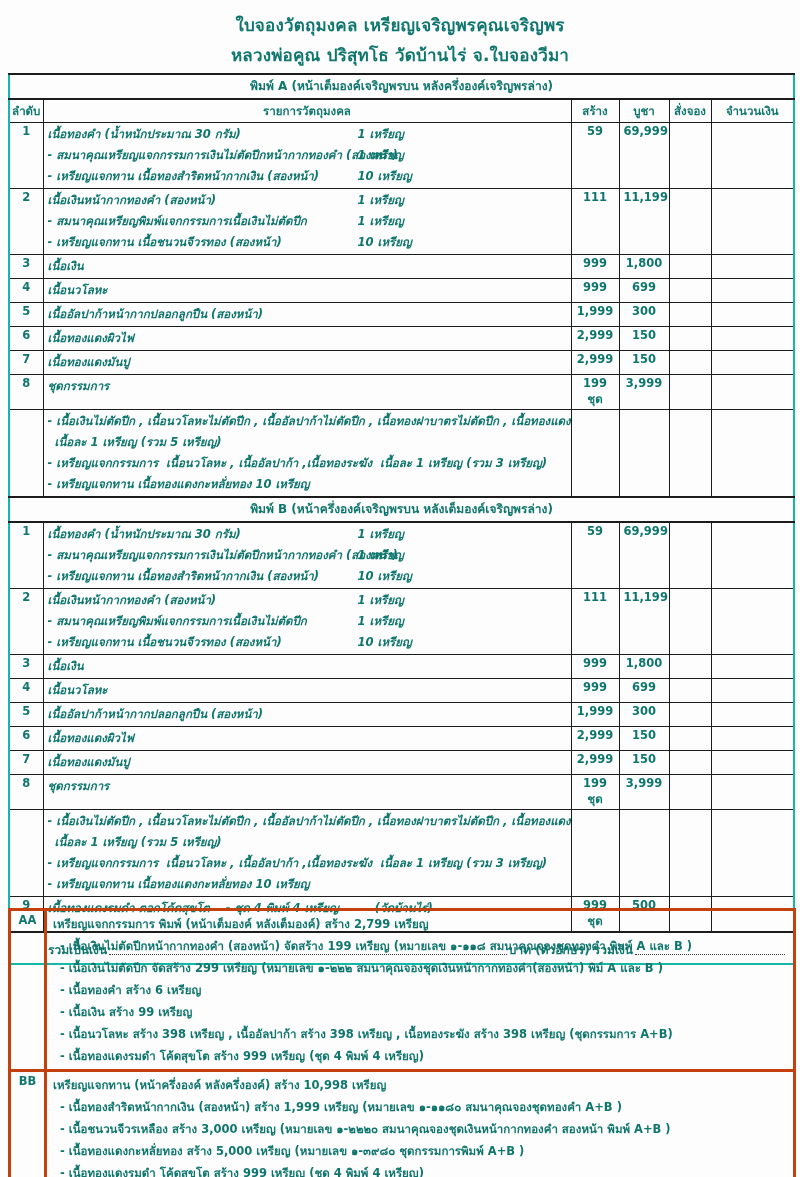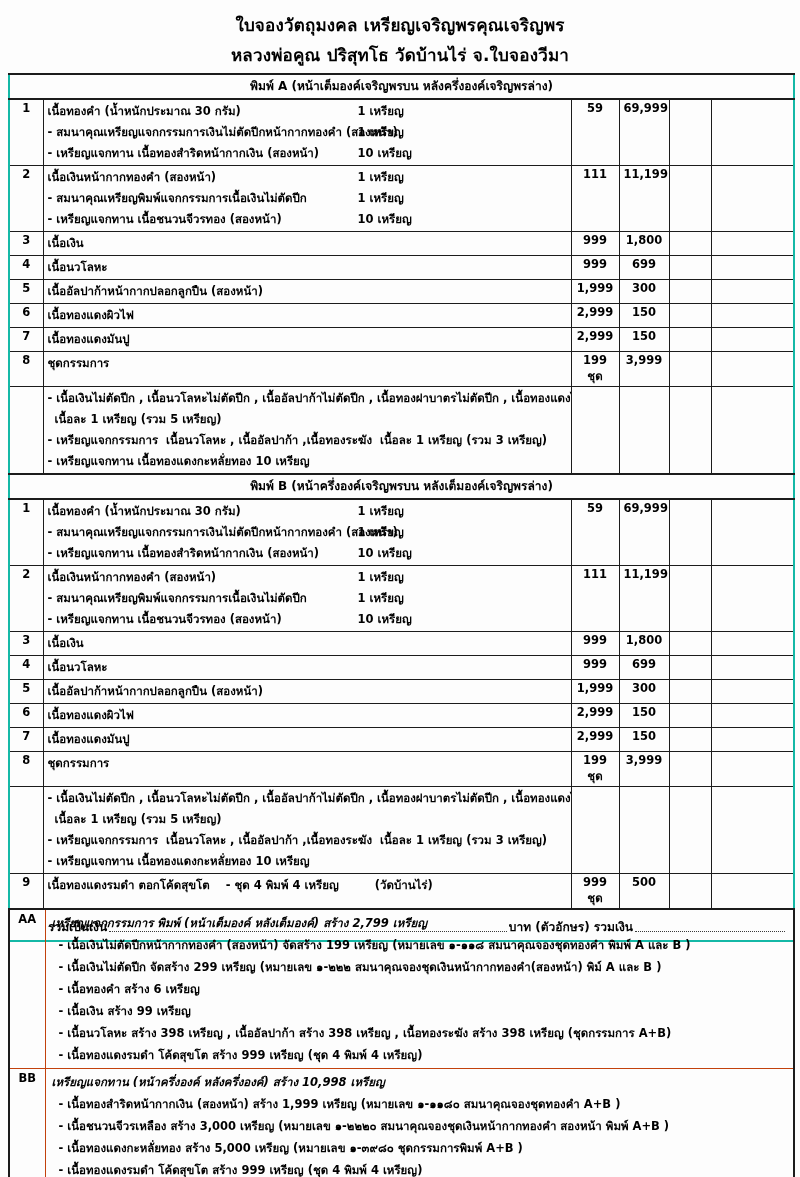--- a/index.html
+++ b/index.html
@@ -1,57 +1,57 @@
 <!DOCTYPE html>
 <html lang="th"><head>
 <meta charset="utf-8">
 <style>
   html,body{margin:0;padding:0;background:#e9e9e9;}
   .page{
     position:relative;width:800px;height:1177px;margin:0 auto;background:#fdfdfd;
-    font-family:"DejaVu Sans","Liberation Sans",sans-serif;color:#000000;overflow:hidden;
+    font-family:"DejaVu Sans","Liberation Sans",sans-serif;color:#0f766e;overflow:hidden;
   }
   .titles{padding-top:10px;text-align:center;}
   .title-line{font-size:17px;font-weight:bold;line-height:30px;letter-spacing:.2px;}
 
   table.main{
     position:absolute;left:8px;top:73px;width:785px;
     border-collapse:collapse;table-layout:fixed;
   }
   table.main td{
     border:1px solid #1c1c1c;font-size:11.5px;font-weight:bold;
     padding:1px 4px;vertical-align:top;overflow:hidden;
   }
   table.main{border:2px solid #14b8a6;}
   tr.section-title td{text-align:center;height:21px;font-size:12px;line-height:21px;border-bottom:2px solid #1c1c1c;border-top:2px solid #1c1c1c;}
   tr.colhead td{text-align:center;height:22px;line-height:22px;padding:0 2px;}
   td.no-cell{text-align:center;}
   td.item-cell{position:relative;}
-  .line{position:relative;line-height:21px;min-height:21px;white-space:pre;}
+  .line{position:relative;line-height:21px;min-height:21px;white-space:pre;font-style:italic;}
   .line .qty{position:absolute;left:310px;top:0;white-space:pre;}
   .line.indent{padding-left:7px;}
   td.made-cell,td.price-cell{text-align:center;padding:1px 2px;}
   tr.single td{height:21px;}
   tr.total-row td{height:28px;border-top:2px solid #1c1c1c;}
   .total-flex{display:flex;align-items:flex-end;height:24px;padding:0 2px 2px 34px;font-size:12px;text-align:center;}
   .total-flex .lbl{white-space:pre;line-height:16px;}
   .leader{border-bottom:1.6px dotted #3a3a3a;margin:0 2px 3px 2px;}
   .leader.l1{flex:1;}
   .leader.l2{flex:0 0 150px;}
 
   table.notes{
     position:absolute;left:8px;top:908px;width:785px;
     border-collapse:collapse;table-layout:fixed;border:2px solid #1c1c1c;
   }
   table.notes td{
-    border:1px solid #c2410c;font-size:11.5px;font-weight:bold;vertical-align:top;padding:2px 4px;
+    border:3px solid #c2410c;font-size:11.5px;font-weight:bold;vertical-align:top;padding:2px 4px;
   }
   td.code-cell{text-align:center;font-size:12px;}
   .note-line{line-height:22px;white-space:pre;}
-  .note-line.head{padding-left:2px;font-style:italic;}
+  .note-line.head{padding-left:2px;}
   .note-line.sub{padding-left:9px;}
 </style>
 </head>
 <body>
 
 <div class="page">
   <div class="titles">
     <div class="title-line">ใบจองวัตถุมงคล เหรียญเจริญพรคุณเจริญพร</div>
     <div class="title-line">หลวงพ่อคูณ ปริสุทโธ วัดบ้านไร่ จ.ใบจองวีมา</div>
   </div>
@@ -61,20 +61,28 @@
       <col style="width:34px">
         <col style="width:528px">
         <col style="width:48px">
       <col style="width:50px">
         <col style="width:42px">
         <col style="width:83px">
     </colgroup>
     <tbody id="order-body">
         <tr class="section-title">
           <td colspan="6">พิมพ์ A  (หน้าเต็มองค์เจริญพรบน  หลังครึ่งองค์เจริญพรล่าง)</td>
+        </tr>
+        <tr class="colhead">
+          <td>ลำดับ</td>
+          <td>รายการวัตถุมงคล</td>
+          <td>สร้าง</td>
+          <td>บูชา</td>
+          <td>สั่งจอง</td>
+          <td>จำนวนเงิน</td>
         </tr>
         <tr class="multi">
           <td class="no-cell">1</td>
           <td class="item-cell">
             <div class="line"><span class="txt">เนื้อทองคำ (น้ำหนักประมาณ 30 กรัม)</span><span class="qty">1 เหรียญ</span></div>
             <div class="line"><span class="txt">- สมนาคุณเหรียญแจกกรรมการเงินไม่ตัดปีกหน้ากากทองคำ (สองหน้า)</span><span class="qty">1 เหรียญ</span></div>
             <div class="line"><span class="txt">- เหรียญแจกทาน เนื้อทองสำริดหน้ากากเงิน (สองหน้า)</span><span class="qty">10 เหรียญ</span></div>
           </td>
           <td class="made-cell">59</td>
           <td class="price-cell">69,999</td>

